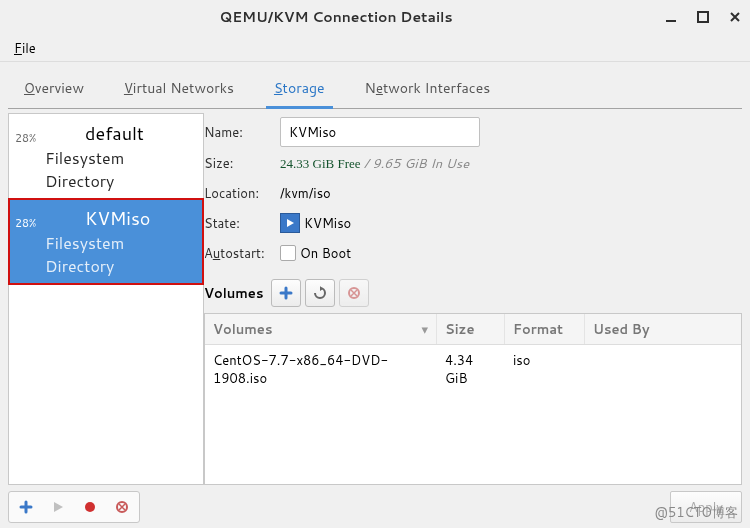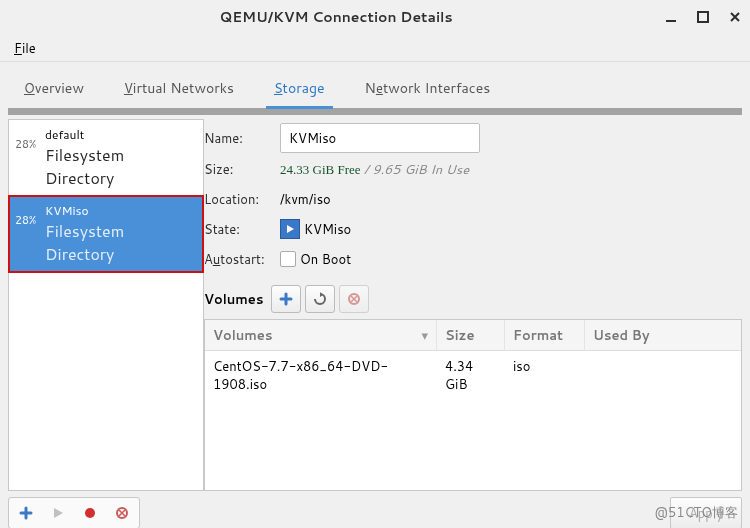--- a/index.html
+++ b/index.html
@@ -8,35 +8,35 @@
     .titlebar { height: 34px; display: flex; align-items: center; padding: 0 8px; background: #f0f0f0; }
     .titlebar-title { flex: 1; text-align: center; font-weight: bold; font-size: 14px; color: #2e2e2e; }
     .titlebar-controls { display: flex; gap: 18px; align-items: center; }
     .titlebar-btn { width: 14px; height: 14px; display: flex; align-items: center; justify-content: center; cursor: pointer; font-weight: bold; }
     
     .menubar { height: 28px; display: flex; align-items: center; padding: 0 8px; border-bottom: 1px solid #ddd; }
     .menu-item { padding: 2px 6px; cursor: pointer; }
     .menu-item .u { text-decoration: underline; }
     
     .tabs-container { padding: 8px 8px 0 8px; }
-    .tabs { display: flex; border-bottom: 7px solid #a3a3a3; padding: 0 12px; gap: 32px; }
+    .tabs { display: flex; border-bottom: 1px solid #a3a3a3; padding: 0 12px; gap: 32px; }
     .tab { padding: 8px 4px 10px 4px; color: #555; cursor: pointer; font-size: 14px; position: relative; }
     .tab .u { text-decoration: underline; }
     .tab.active { color: #2a76c6; }
     .tab.active::after { content: ""; position: absolute; bottom: -1px; left: -4px; right: -4px; height: 3px; background: #4a90d9; }
     
     .content { display: flex; height: 376px; padding: 4px 8px 0 8px; }
     
     .sidebar { width: 196px; border: 1px solid #c8c8c8; background: #fff; display: flex; flex-direction: column; }
     .pool-item { display: flex; padding: 6px 6px; border-bottom: 1px solid transparent; cursor: pointer; }
     .pool-item.selected { background: #4a90d9; color: #fff; outline: 2px solid #d01010; outline-offset: -1px; }
     .pool-pct { width: 30px; font-size: 11px; padding-top: 10px; color: #666; }
     .pool-item.selected .pool-pct { color: #fff; }
     .pool-info { flex: 1; }
-    .pool-name { font-size: 12px; }
+    .pool-name { font-size: 18px; margin-left: 40px; }
     .pool-type { font-size: 16px; opacity: 0.85; }
     
     .details { flex: 1; display: flex; flex-direction: column; }
     .form { padding: 4px 0; }
     .form-row { display: flex; align-items: center; min-height: 28px; margin-bottom: 2px; }
     .form-label { width: 76px; color: #2e2e2e; }
     .form-label .u { text-decoration: underline; }
     .name-input { border: 1px solid #c0c0c0; background: #fff; padding: 5px 8px; width: 200px; border-radius: 2px; }
     .size-free { color: #14532d; font-family: Liberation Serif, serif; }
     .size-use { color: #888; font-style: italic; }

